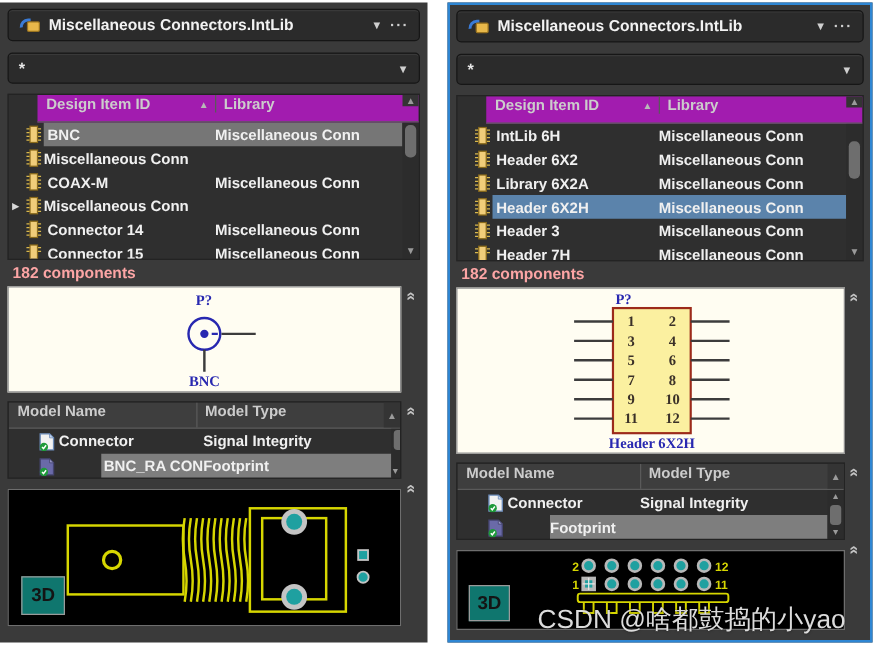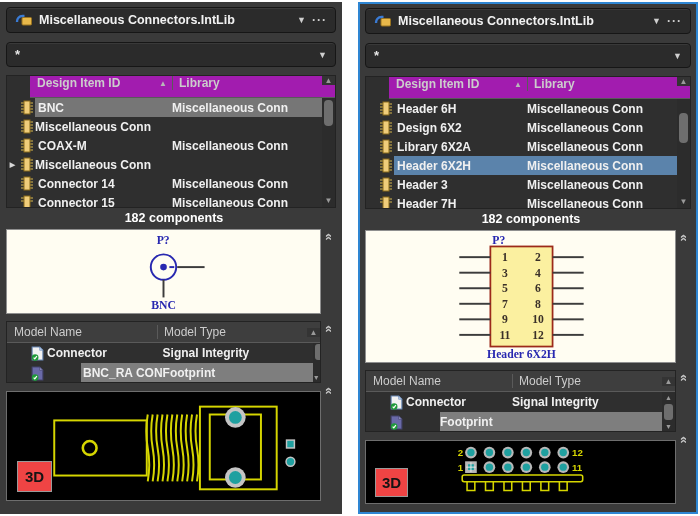--- a/index.html
+++ b/index.html
@@ -47,43 +47,43 @@
   .row { height:19px; display:flex; align-items:center; color:#f0f0f0;
          font-size:12px; font-weight:700; }
   .exp { width:11px; text-align:center; font-size:7px; color:#d8d8d8; flex:none; }
   .cic { width:17px; flex:none; display:flex; justify-content:center; }
   .hl { flex:1; display:flex; align-items:center; height:100%; overflow:hidden; }
   .row.sel-gray .hl { background:#767676; }
   .row.sel-blue .hl { background:#5b83ab; }
   .rname { flex:1; padding-left:3px; white-space:nowrap; overflow:hidden; }
   .rlib  { width:150px; white-space:nowrap; overflow:hidden; flex:none; }
 
-  .count { height:21px; line-height:21px; color:#ffffff; font-size:12.5px;
-           font-weight:700; padding-left:6px;text-align:center; }
+  .count { height:21px; line-height:21px; color:#fca5a5; font-size:12.5px;
+           font-weight:700; padding-left:6px; }
 
   
   .secrow { display:flex; margin:0 2px; }
   .secbox { flex:1; }
   .gutter { width:15px; flex:none; display:flex; justify-content:center; padding-top:2px; }
   .chev { display:inline-block; transform:rotate(-90deg); color:#c4c4c4;
           font-size:13px; font-weight:700; line-height:10px; height:12px; }
 
   
   .prevbox { background:#fffdf2; border:1px solid #8f8f8f; overflow:hidden; }
   .left  .prevbox { height:85px; }
   .right .prevbox { height:133px; }
   .prevbox svg { display:block; width:100%; height:100%; }
   .sch-serif { font-family:"Liberation Serif", serif; font-weight:700; }
 
   
   .mwrap { margin-top:7px; }
   .mtbl { background:#2f2f2f; border:1px solid #232323; height:62px;
           display:flex; flex-direction:column; overflow:hidden; }
   .mhead { display:flex; height:21px; background:#3e3e3e; border-bottom:1px solid #5a5a5a;
-           color:#cccccc; font-size:12px; font-weight:400; align-items:center; flex:none; }
+           color:#cccccc; font-size:12px; font-weight:700; flex:none; }
   .mh-name { flex:1; padding-left:7px; }
   .mh-type { width:150px; border-left:1px solid #5a5a5a; padding-left:6px; }
   .mh-sc { width:13px; background:#343434; display:flex; align-items:center;
            justify-content:center; font-size:8px; color:#9a9a9a; }
   .mbody { flex:1; display:flex; }
   .mrows { flex:1; }
   .mrow { height:20px; display:flex; align-items:center; color:#f0f0f0;
           font-size:12px; font-weight:700; }
   .mind { width:22px; flex:none; }
   .mic { width:16px; flex:none; display:flex; justify-content:center; }
@@ -98,21 +98,21 @@
   .msb .thumb { position:absolute; left:2px; top:1px; width:9px; height:16px;
                 background:#6e6e6e; border-radius:3px; }
 
   
   .threed { position:relative; background:#000; border:1px solid #6e6e6e;
             margin-top:8px; overflow:hidden; }
   .left  .threed { height:110px; }
   .right .threed { height:64px; }
   .threed svg { display:block; width:100%; height:100%; }
   .btn3d { position:absolute; left:10px; bottom:8px; width:35px; height:31px;
-           background:#ef4444; border:1px solid #9a9a9a; color:#141414;
+           background:#0f766e; border:1px solid #9a9a9a; color:#141414;
            font-size:15px; font-weight:700; display:flex; align-items:center;
            justify-content:center; }
   .right .btn3d { width:33px; height:29px; left:9px; bottom:6px; }
 
   .wm { position:absolute; left:430px; top:481px; color:#dcdcdc; font-size:21px;
         white-space:nowrap; text-shadow:0 0 2px rgba(0,0,0,0.6); z-index:50; }
 </style>
 </head>
 <body>
 
@@ -428,43 +428,43 @@
                     <line x1="0" y1="12" x2="3" y2="12"></line>
                     <line x1="9" y1="3" x2="12" y2="3"></line>
                     <line x1="9" y1="6" x2="12" y2="6"></line>
                     <line x1="9" y1="9" x2="12" y2="9"></line>
                     <line x1="9" y1="12" x2="12" y2="12"></line>
                   </g>
                   <rect x="3" y="1" width="6" height="13" fill="#f0cd7a" stroke="#8a6a1a"></rect>
                 </svg>
               </span>
             <span class="hl">
-                <span class="rname">Header 6H</span>
-                <span class="rlib">Miscellaneous Conn</span>
-              </span>
-          </div>
-          <div class="row">
-            <span class="exp"></span>
-            <span class="cic">
-                <svg width="12" height="15" viewBox="0 0 12 15">
-                  <g stroke="#d8b84e" stroke-width="1">
-                    <line x1="0" y1="3" x2="3" y2="3"></line>
-                    <line x1="0" y1="6" x2="3" y2="6"></line>
-                    <line x1="0" y1="9" x2="3" y2="9"></line>
-                    <line x1="0" y1="12" x2="3" y2="12"></line>
-                    <line x1="9" y1="3" x2="12" y2="3"></line>
-                    <line x1="9" y1="6" x2="12" y2="6"></line>
-                    <line x1="9" y1="9" x2="12" y2="9"></line>
-                    <line x1="9" y1="12" x2="12" y2="12"></line>
-                  </g>
-                  <rect x="3" y="1" width="6" height="13" fill="#f0cd7a" stroke="#8a6a1a"></rect>
-                </svg>
-              </span>
-            <span class="hl">
-                <span class="rname">Design 6X2</span>
+                <span class="rname">IntLib 6H</span>
+                <span class="rlib">Miscellaneous Conn</span>
+              </span>
+          </div>
+          <div class="row">
+            <span class="exp"></span>
+            <span class="cic">
+                <svg width="12" height="15" viewBox="0 0 12 15">
+                  <g stroke="#d8b84e" stroke-width="1">
+                    <line x1="0" y1="3" x2="3" y2="3"></line>
+                    <line x1="0" y1="6" x2="3" y2="6"></line>
+                    <line x1="0" y1="9" x2="3" y2="9"></line>
+                    <line x1="0" y1="12" x2="3" y2="12"></line>
+                    <line x1="9" y1="3" x2="12" y2="3"></line>
+                    <line x1="9" y1="6" x2="12" y2="6"></line>
+                    <line x1="9" y1="9" x2="12" y2="9"></line>
+                    <line x1="9" y1="12" x2="12" y2="12"></line>
+                  </g>
+                  <rect x="3" y="1" width="6" height="13" fill="#f0cd7a" stroke="#8a6a1a"></rect>
+                </svg>
+              </span>
+            <span class="hl">
+                <span class="rname">Header 6X2</span>
                 <span class="rlib">Miscellaneous Conn</span>
               </span>
           </div>
           <div class="row">
             <span class="exp"></span>
             <span class="cic">
                 <svg width="12" height="15" viewBox="0 0 12 15">
                   <g stroke="#d8b84e" stroke-width="1">
                     <line x1="0" y1="3" x2="3" y2="3"></line>
                     <line x1="0" y1="6" x2="3" y2="6"></line>
@@ -699,13 +699,14 @@
           </g>
         </svg>
         <div class="btn3d">3D</div>
       </div>
       <div class="gutter">
           <span class="chev">»</span>
         </div>
     </div>
   </div>
 
+  <div class="wm">CSDN @啥都鼓捣的小yao</div>
 </div>
 
 </body></html>

